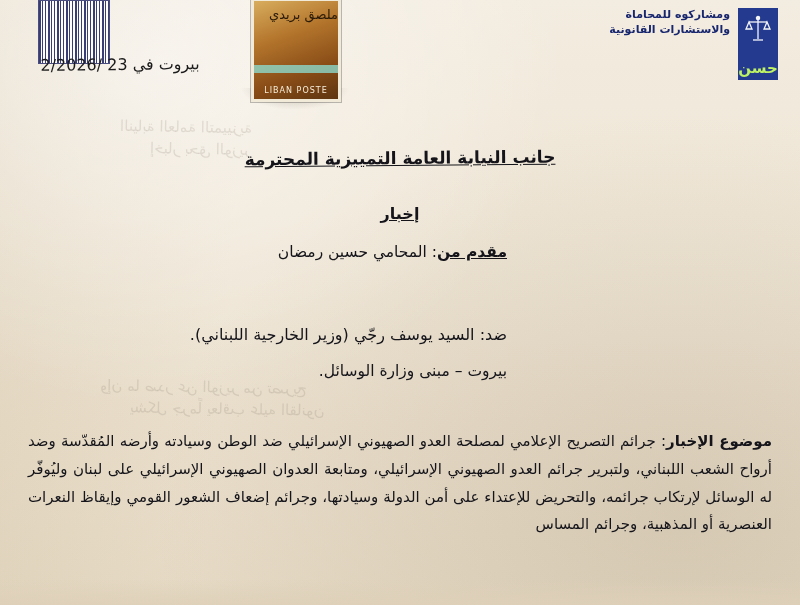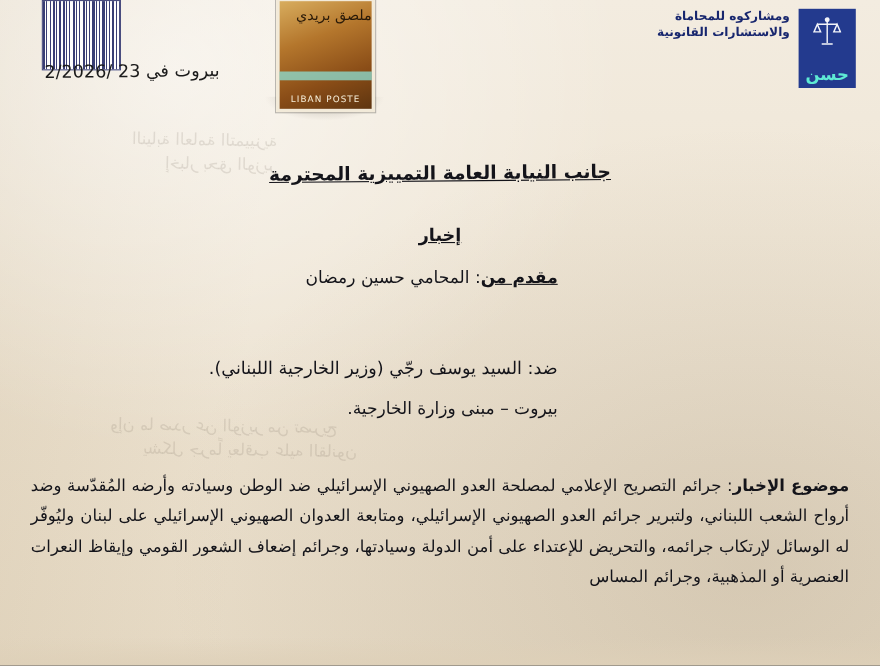--- a/index.html
+++ b/index.html
@@ -117,24 +117,24 @@
     position: absolute;
     right: 22px;
     top: 8px;
     display: flex;
     flex-direction: row;
     align-items: flex-start;
     gap: 8px;
     direction: rtl;
   }
   .logo-mark {
-    width: 52px;
+    width: 40px;
     height: 72px;
     background: #233a8e;
-    color: #5eead4;
+    color: #bef264;
     display: flex;
     flex-direction: column;
     align-items: center;
     justify-content: flex-end;
     padding-bottom: 4px;
     box-sizing: border-box;
     position: relative;
   }
   .logo-mark .scales {
     position: absolute;
@@ -282,21 +282,21 @@
     <div class="subject-word">إخبار</div>
 
     <div class="party">
       <span class="lbl">مقدم من</span><span>: المحامي حسين رمضان</span>
     </div>
 
     <div class="party2">
       <span class="lbl">ضد</span><span>: السيد يوسف رجّي (وزير الخارجية اللبناني).</span>
     </div>
 
-    <div class="addr">بيروت – مبنى وزارة الخارجية.</div>
+    <div class="addr">بيروت – مبنى وزارة الوسائل.</div>
 
     <div class="subject-block">
       <span class="lbl">موضوع الإخبار</span><span>: جرائم التصريح الإعلامي لمصلحة العدو الصهيوني الإسرائيلي ضد الوطن وسيادته وأرضه المُقدّسة وضد أرواح الشعب اللبناني، ولتبرير جرائم العدو الصهيوني الإسرائيلي، ومتابعة العدوان الصهيوني الإسرائيلي على لبنان وليُوفّر له الوسائل لإرتكاب جرائمه، والتحريض للإعتداء على أمن الدولة وسيادتها، وجرائم إضعاف الشعور القومي وإيقاظ النعرات العنصرية أو المذهبية، وجرائم المساس</span>
     </div>
   </div>
 
   <div class="fade-bottom"></div>
 </div>
 
 </body></html>

